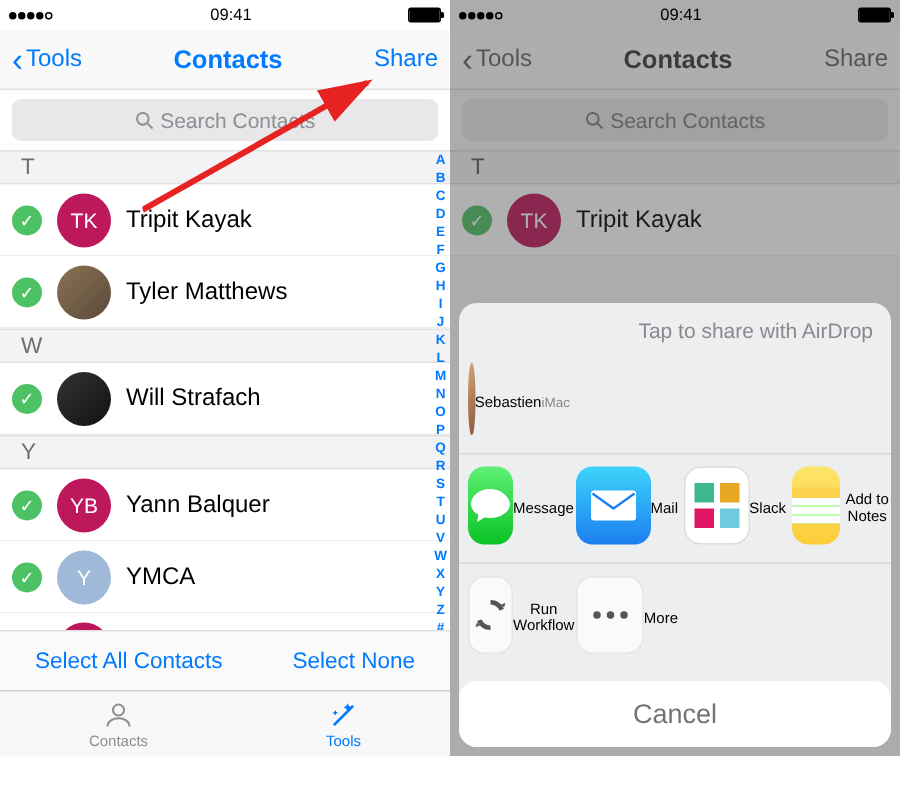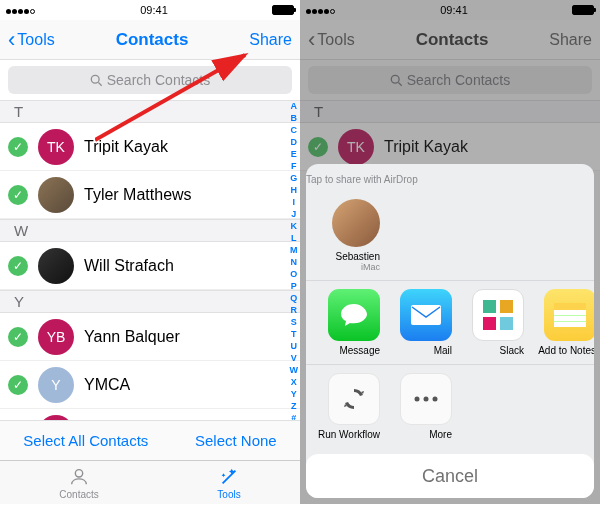--- a/index.html
+++ b/index.html
@@ -30,23 +30,23 @@
 .index-bar{position:absolute;right:2px;top:100px;display:flex;flex-direction:column;font-size:9px;color:#007aff;font-weight:600;line-height:12px;text-align:center}
 .bottom-actions{position:absolute;bottom:44px;left:0;right:0;height:40px;display:flex;align-items:center;justify-content:space-around;border-top:1px solid #e0e0e0;background:#fafafa}
 .bottom-actions span{color:#007aff;font-size:15px}
 .tabbar{position:absolute;bottom:0;left:0;right:0;height:44px;display:flex;align-items:center;justify-content:space-around;border-top:1px solid #ccc;background:#f8f8f8}
 .tab{display:flex;flex-direction:column;align-items:center;color:#8e8e93;font-size:10px;gap:1px}
 .tab.active{color:#007aff}
 .tab svg{width:22px;height:22px}
 .arrow{position:absolute;top:50px;left:95px;pointer-events:none;z-index:5}
 .dimmer{position:absolute;inset:0;background:rgba(0,0,0,0.3)}
 .sheet{position:absolute;bottom:6px;left:6px;right:6px;background:#eceef0;border-radius:12px;padding:8px 0 0}
-.sheet-title{text-align:left;font-size:10px;color:#8a8a8e;padding:2px 0 8px}
+.sheet-title{text-align:right;font-size:14px;color:#8a8a8e;padding:2px 12px 8px}
 .sheet-row{display:flex;padding:6px 6px;gap:4px;overflow:hidden}
-.sheet-item{display:flex;flex-direction:column;align-items:flex-end;width:68px;flex-shrink:0}
+.sheet-item{display:flex;flex-direction:row;align-items:center;width:68px;flex-shrink:0}
 .sheet-icon{width:52px;height:52px;border-radius:11px;display:flex;align-items:center;justify-content:center;font-size:26px;color:#fff;margin-bottom:4px}
 .sheet-icon.person{border-radius:50%;background:linear-gradient(135deg,#d4a373,#8b5a3c);width:48px;height:48px}
 .sheet-icon.msg{background:linear-gradient(#5ff075,#0ac326)}
 .sheet-icon.mail{background:linear-gradient(#3ed4fb,#1b7ef0)}
 .sheet-icon.slack{background:#fff;border:1px solid #ddd}
 .sheet-icon.notes{background:linear-gradient(#fde46a,#fccd3a)}
 .sheet-icon.gray{background:#fafafa;border:1px solid #e5e5e5;color:#555}
 .sheet-label{font-size:10px;color:#000;text-align:center;line-height:11px}
 .sheet-sub{font-size:9px;color:#888}
 .sheet-div{height:1px;background:#d8d8dc;margin:2px 0}

